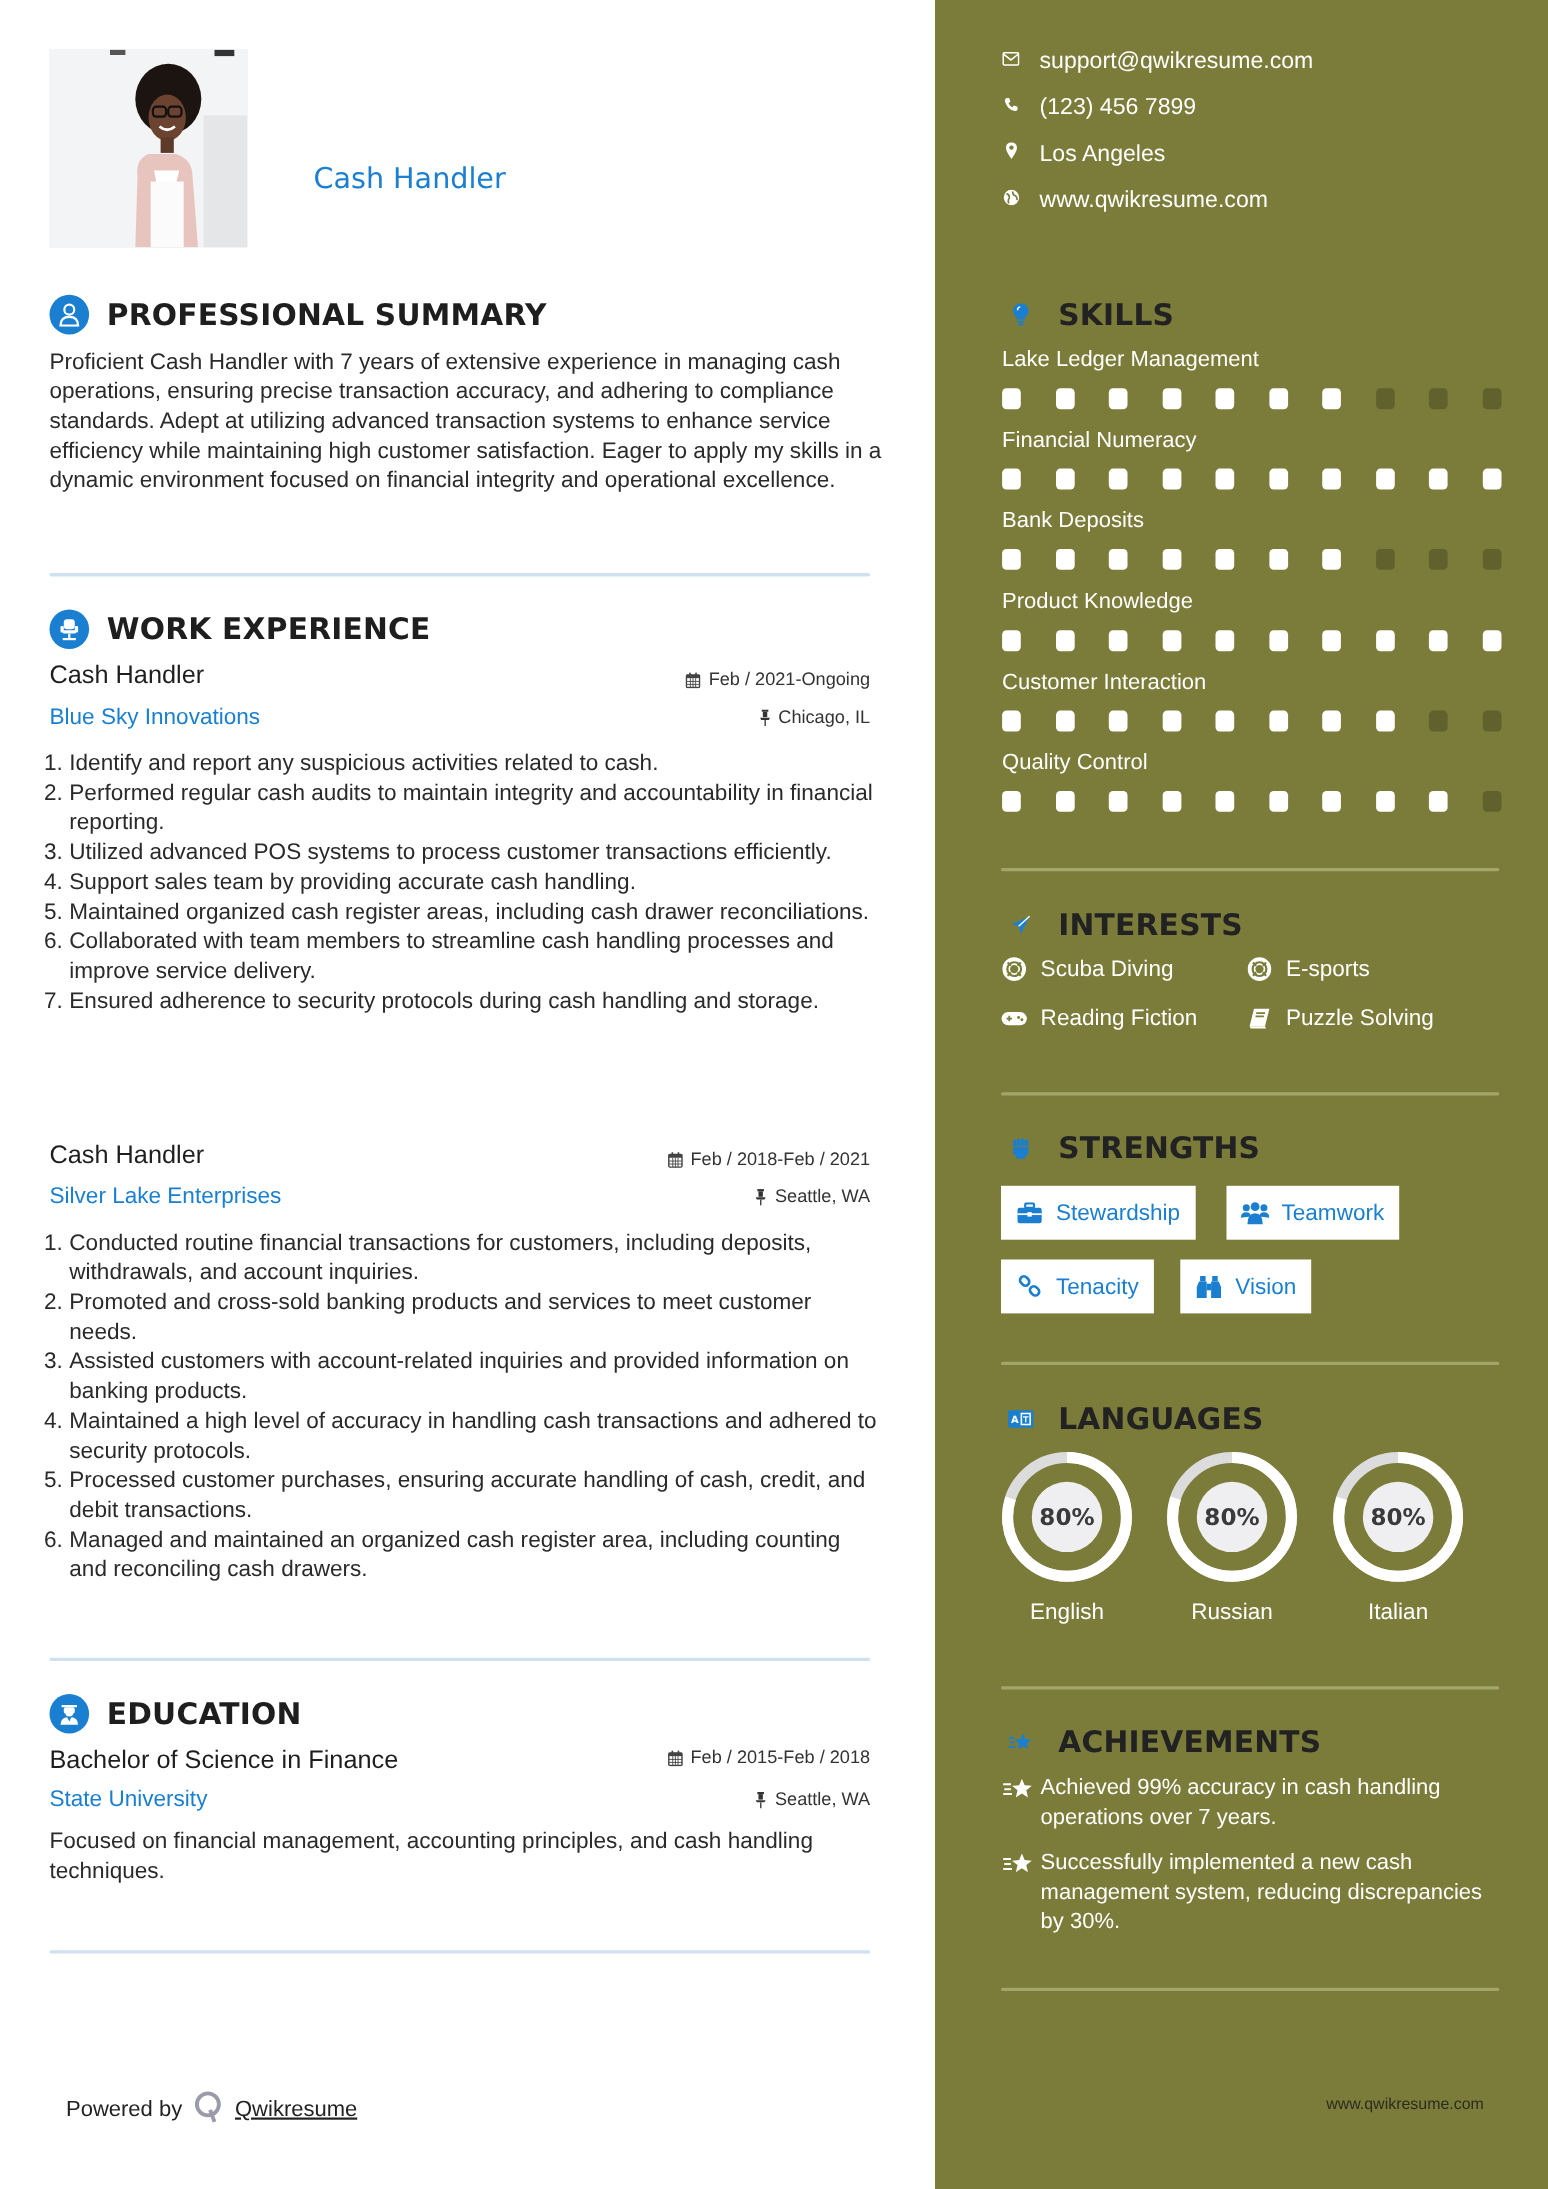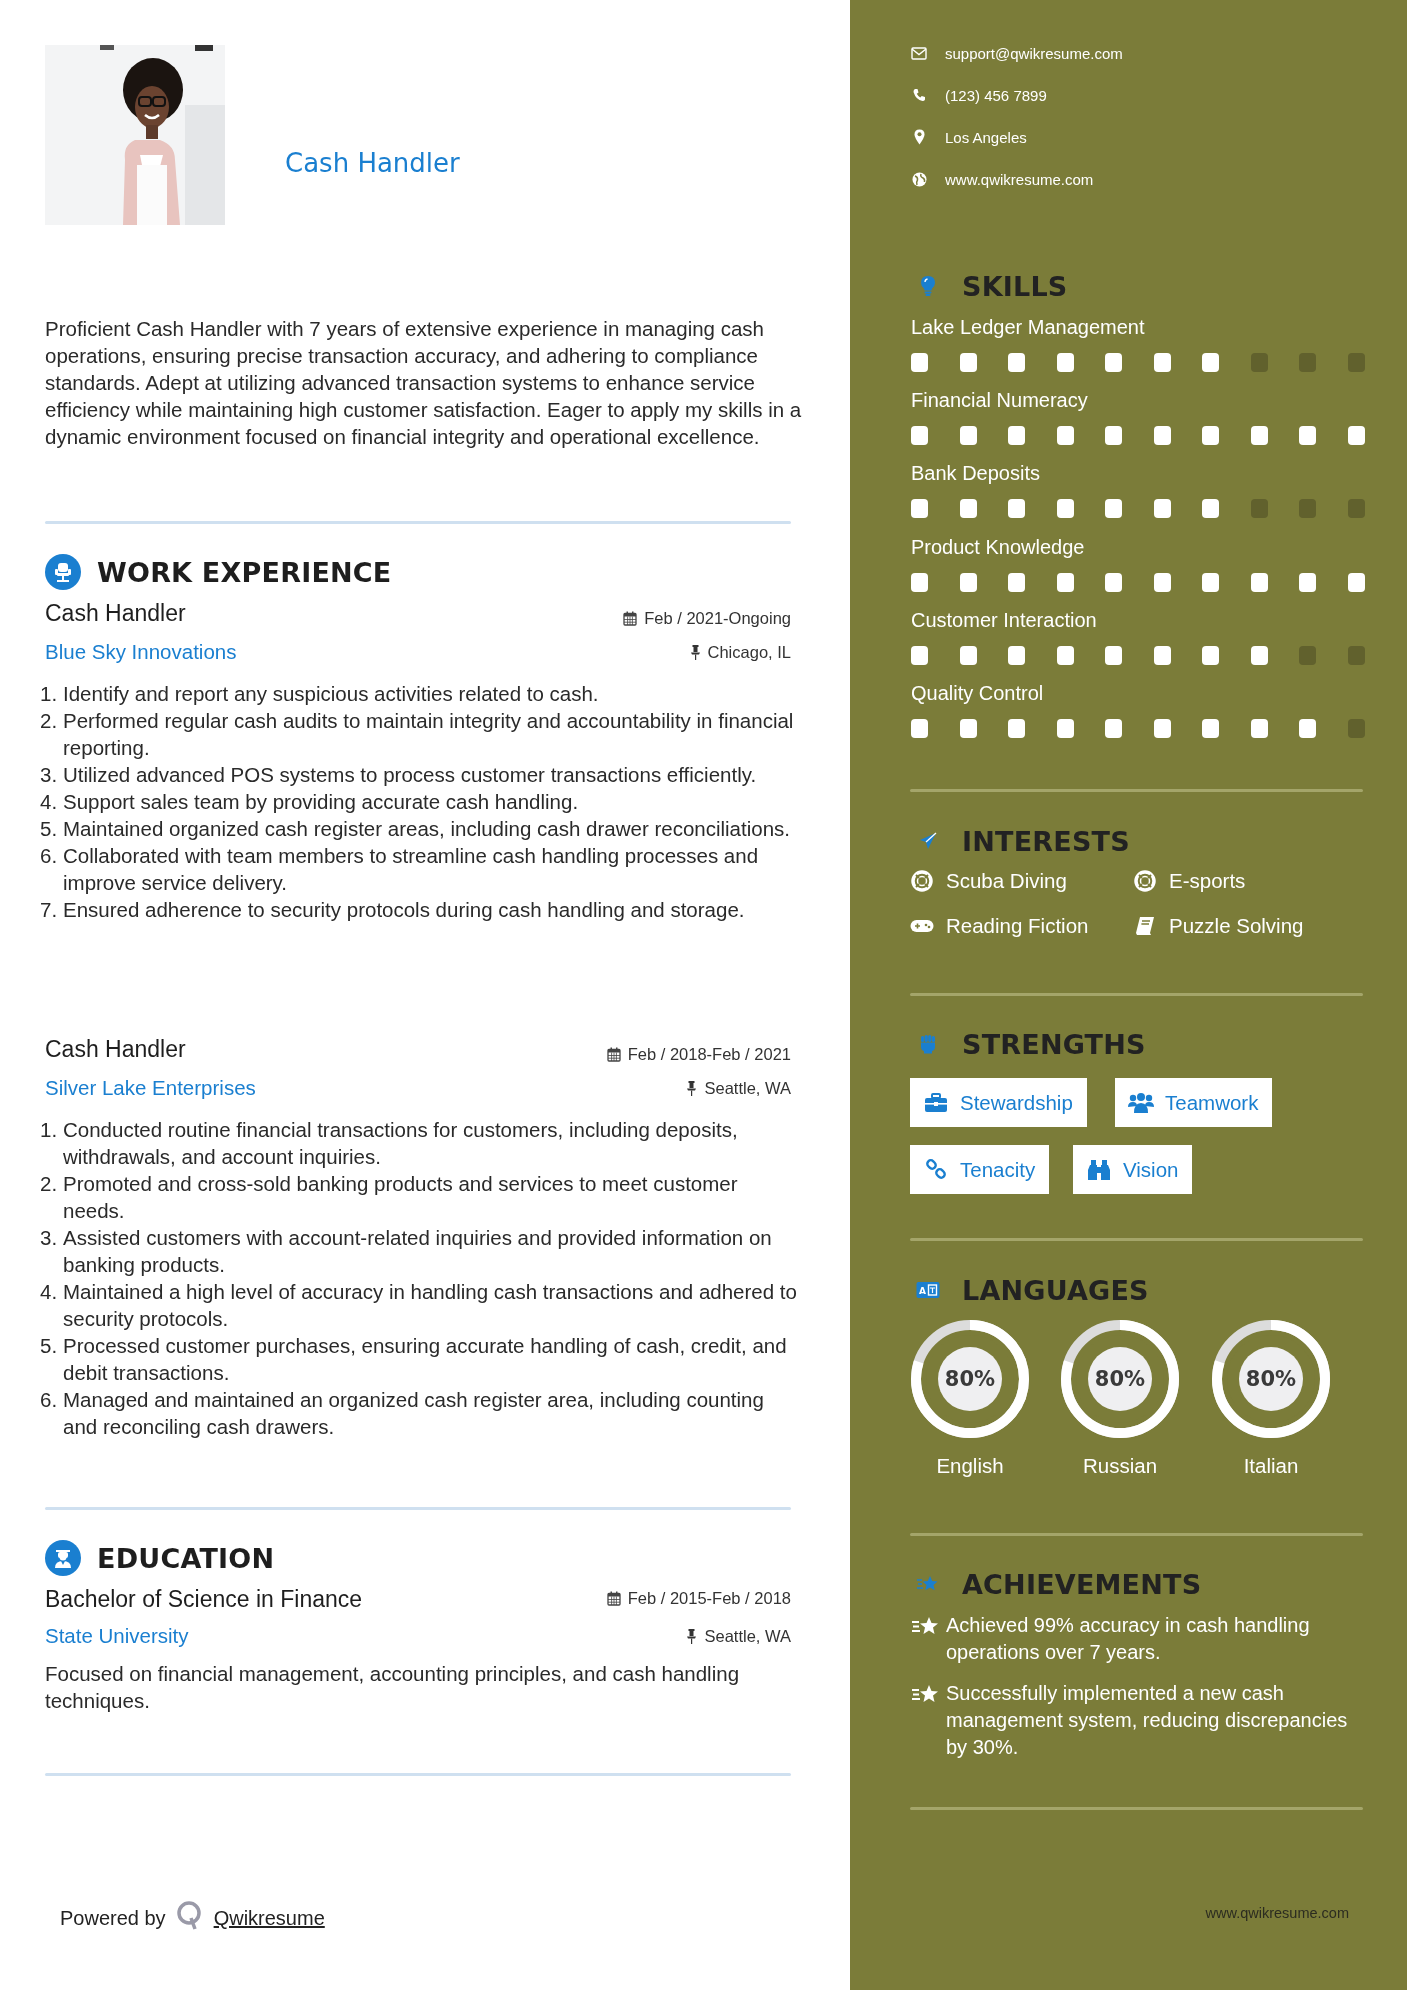--- a/index.html
+++ b/index.html
@@ -37,21 +37,21 @@
   .duties .num { width: 23px; flex: none; text-align: left; }
 
   .edu-desc { position: absolute; left: 45px; top: 1660px; width: 750px; font-size: 20.5px; line-height: 27px; color: #2a2a2a; }
 
   
   .powered { position: absolute; left: 60px; top: 1900px; display: flex; align-items: flex-end; gap: 10px; font-size: 20px; color: #222; }
   .powered .brand { text-decoration: underline; color: #222; }
   .site-foot { position: absolute; right: 58px; top: 1905px; font-size: 14.5px; color: #2c2c20; }
 
   
-  .contact { position: absolute; left: 910px; display: flex; align-items: flex-end; font-size: 15px; color: #fff; }
+  .contact { position: absolute; left: 910px; display: flex; align-items: flex-start; font-size: 21px; color: #fff; }
   .contact .ci { width: 18px; height: 18px; display: flex; align-items: center; justify-content: center; margin-right: 17px; }
 
   
   .skill-label { position: absolute; left: 911px; font-size: 20px; color: #fff; }
   .dots { position: absolute; left: 911px; display: flex; gap: 0; }
   .dot { width: 17px; height: 19px; border-radius: 4px; background: #fff; margin-right: 31.5px; }
   .dot.off { background: #61612d; }
 
   
   .interest { position: absolute; display: flex; align-items: center; font-size: 20.5px; color: #fff; }
@@ -92,20 +92,29 @@
         <ellipse cx="107" cy="62" rx="17" ry="21" fill="#6b4330"></ellipse>
         <rect x="94" y="52" width="12" height="9" rx="3" fill="none" stroke="#111" stroke-width="2"></rect>
         <rect x="108" y="52" width="12" height="9" rx="3" fill="none" stroke="#111" stroke-width="2"></rect>
         <path d="M100 70 Q107 76 114 70" stroke="#fff" stroke-width="2.5" fill="none"></path>
         <rect x="101" y="80" width="12" height="14" fill="#5d3a2a"></rect>
       </svg>
     </div>
 
     <div class="jobtitle">Cash Handler</div>
 
+    <div class="sec-head" style="left:45px; top:268px;">
+      <span class="sec-icon">
+        <svg width="20" height="22" viewBox="0 0 20 22">
+            <circle cx="10" cy="6.5" r="4.5" fill="none" stroke="#fff" stroke-width="2"></circle>
+            <path d="M2 21 Q2 13 10 13 Q18 13 18 21 Z" fill="none" stroke="#fff" stroke-width="2"></path>
+          </svg>
+      </span>
+      <span class="sec-title">PROFESSIONAL SUMMARY</span>
+    </div>
     <p class="summary">Proficient Cash Handler with 7 years of extensive experience in managing cash operations, ensuring precise transaction accuracy, and adhering to compliance standards. Adept at utilizing advanced transaction systems to enhance service efficiency while maintaining high customer satisfaction. Eager to apply my skills in a dynamic environment focused on financial integrity and operational excellence.</p>
 
     <div class="divider-l" style="top:521px;"></div>
 
     <div class="sec-head" style="left:45px; top:554px;">
       <span class="sec-icon">
         <svg width="20" height="22" viewBox="0 0 20 22">
             <rect x="5" y="2" width="10" height="9" rx="3" fill="#fff"></rect>
             <rect x="2" y="8" width="3" height="6" rx="1" fill="#fff"></rect>
             <rect x="15" y="8" width="3" height="6" rx="1" fill="#fff"></rect>

